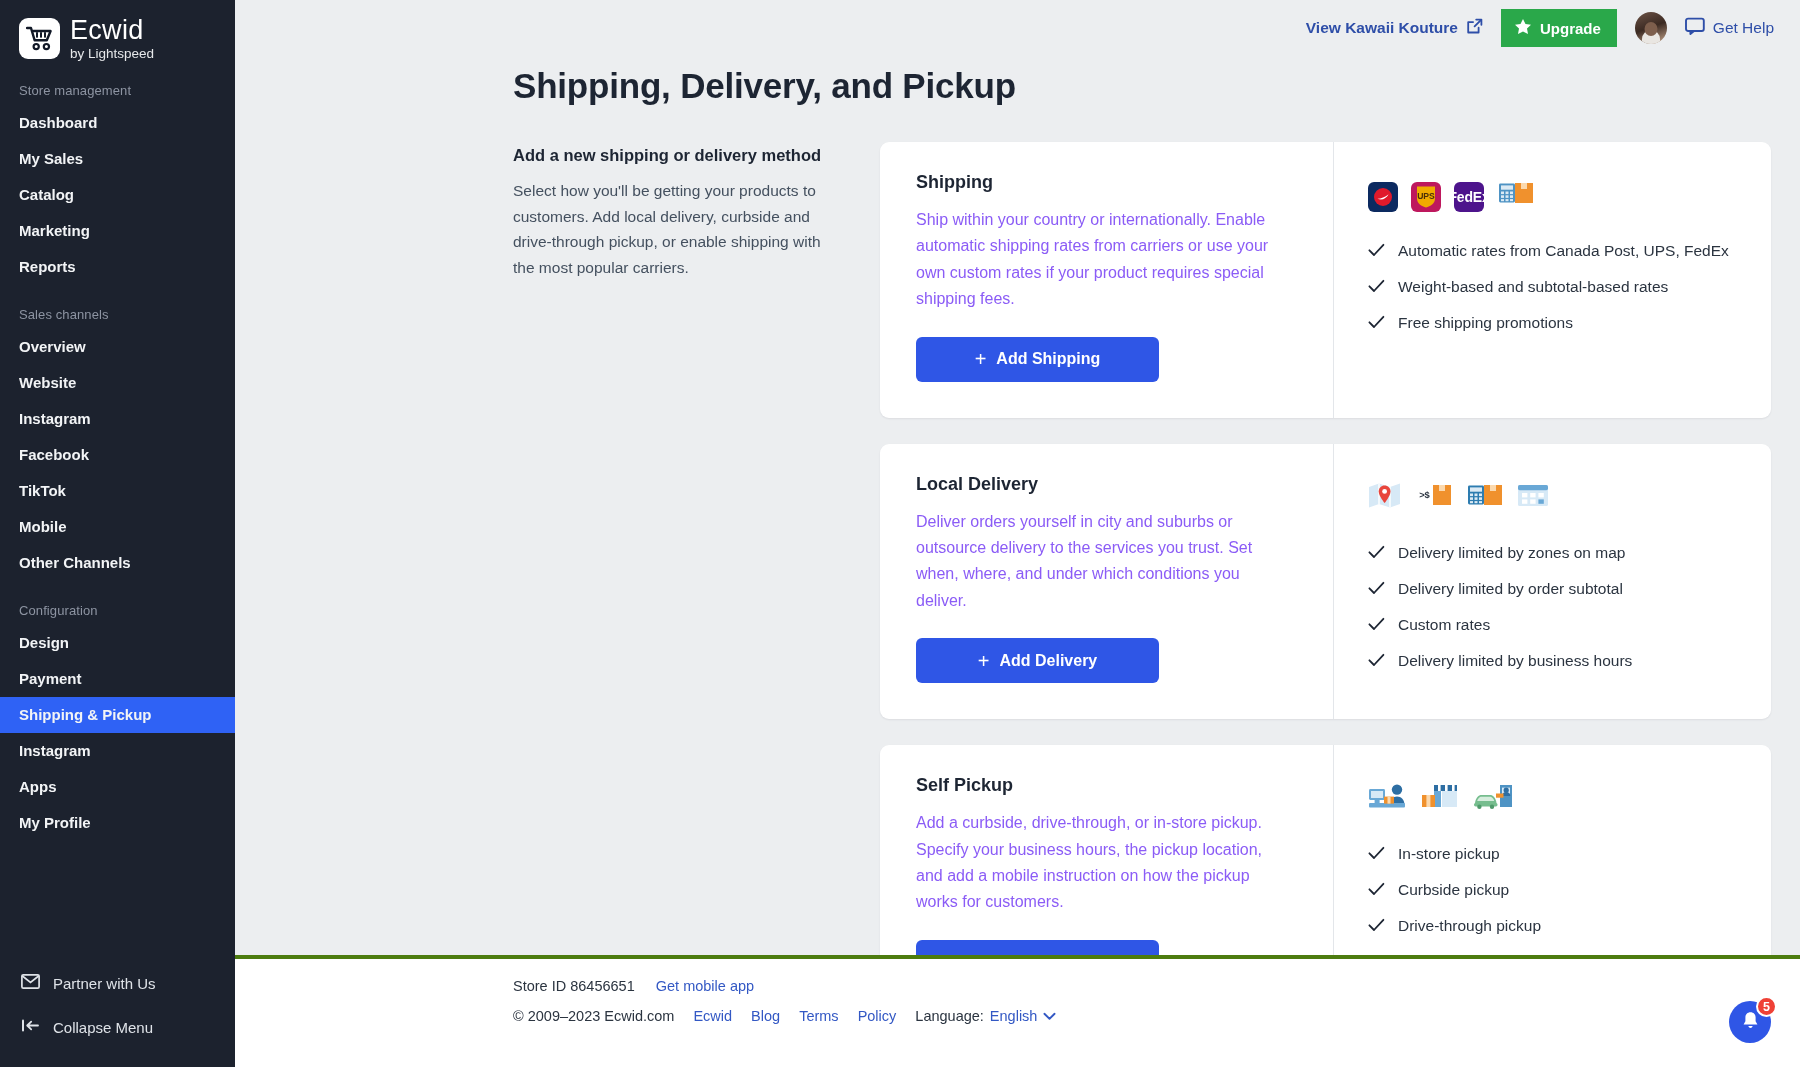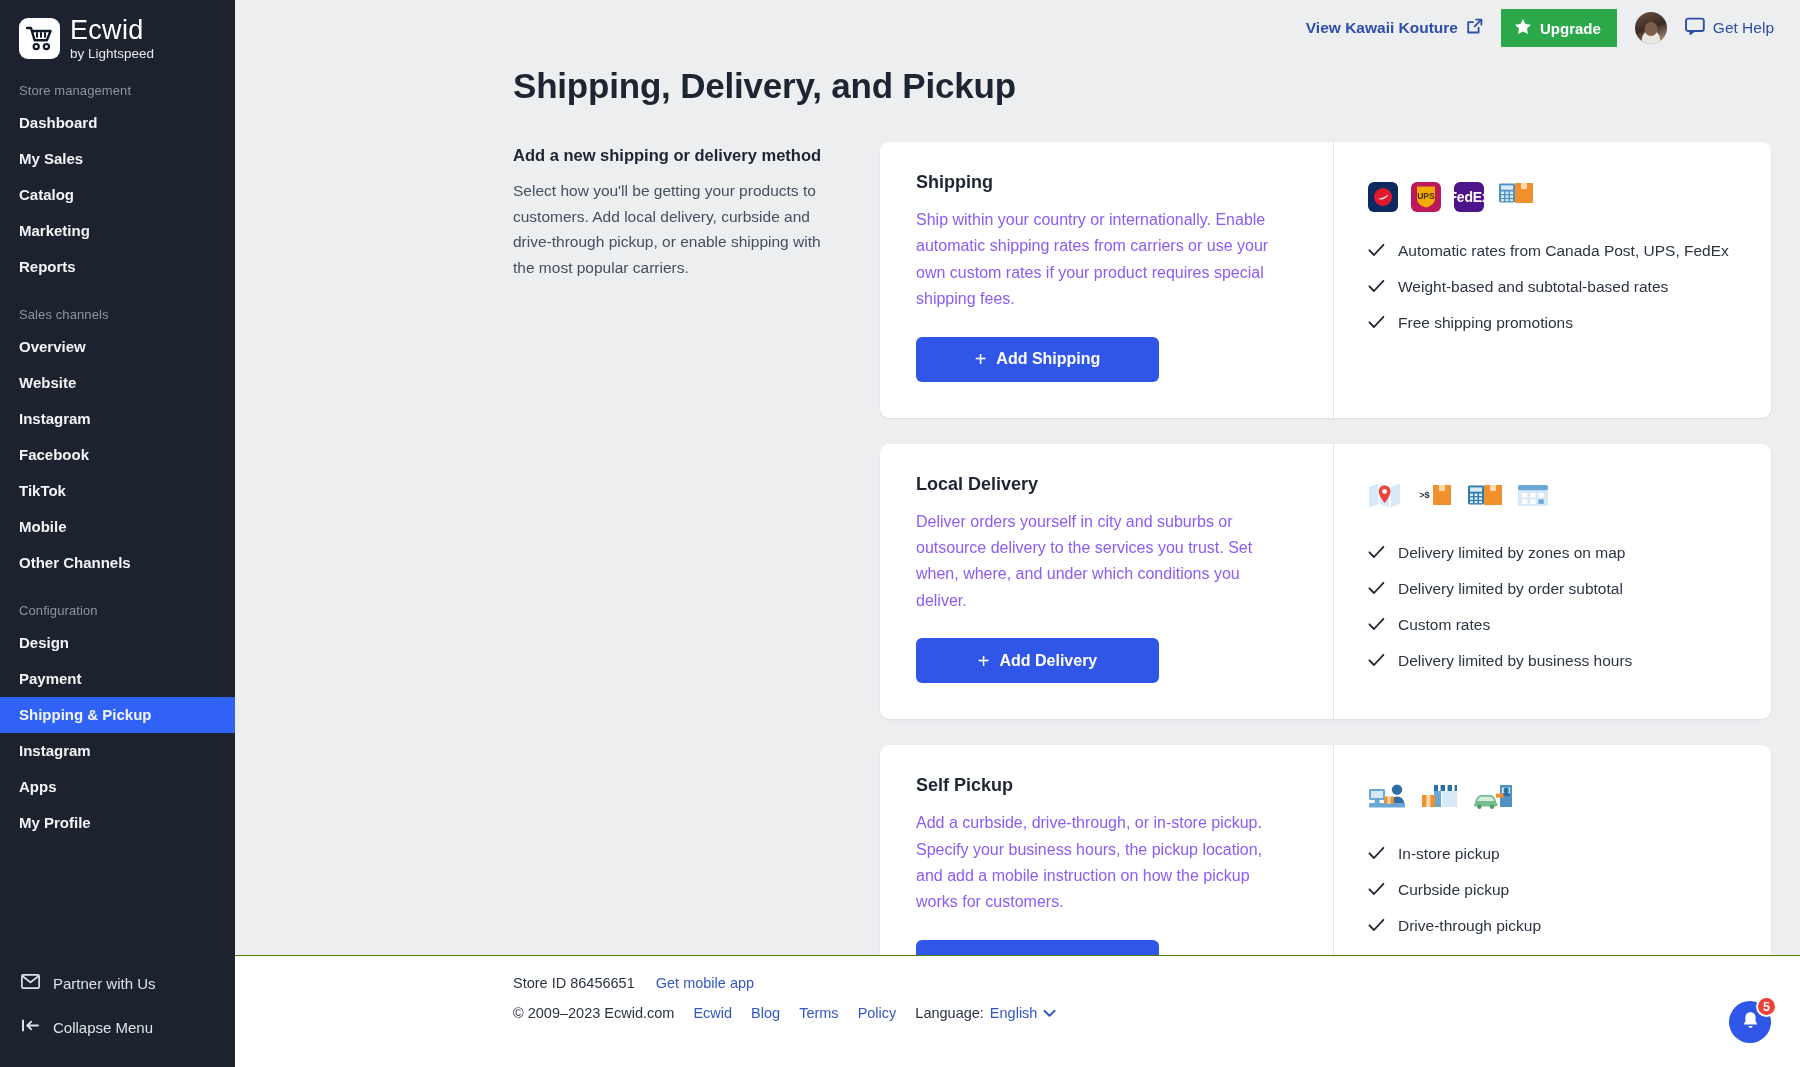--- a/index.html
+++ b/index.html
@@ -124,21 +124,21 @@
   .check { flex: none; margin-top: 1px; }
 
   
   .chip { width: 30px; height: 30px; border-radius: 6px; display:flex; align-items:center; justify-content:center; flex:none; overflow:hidden; }
   .chip-cpost { background:#0c2a60; }
   .chip-ups { background:#be185d; }
   .chip-fedex { background:#4d148c; color:#fff; font-size:14px; font-weight:700; letter-spacing:-.2px; }
 
   
   .footer {
-    flex: none; background: #ffffff; border-top: 1px solid #4d7c0f;
+    flex: none; background: #ffffff; border-top: 4px solid #4d7c0f;
     padding: 19px 0 0 278px; height: 112px; position: relative;
   }
   .footer-row1 { display: flex; align-items: center; gap: 21px; margin-bottom: 14px; }
   .footer-row2 { display: flex; align-items: center; gap: 19px; }
   .footer-text { font-size: 14.5px; color: #2b3440; }
   .footer-link { font-size: 14.5px; color: #3358c4; cursor: pointer; text-decoration: none; }
   .footer-lang { display:flex; align-items:center; gap:6px; font-size:14.5px; color:#2b3440; cursor:pointer; }
   .footer-lang b { color:#3358c4; font-weight:400; }
 
   .chat-fab {

